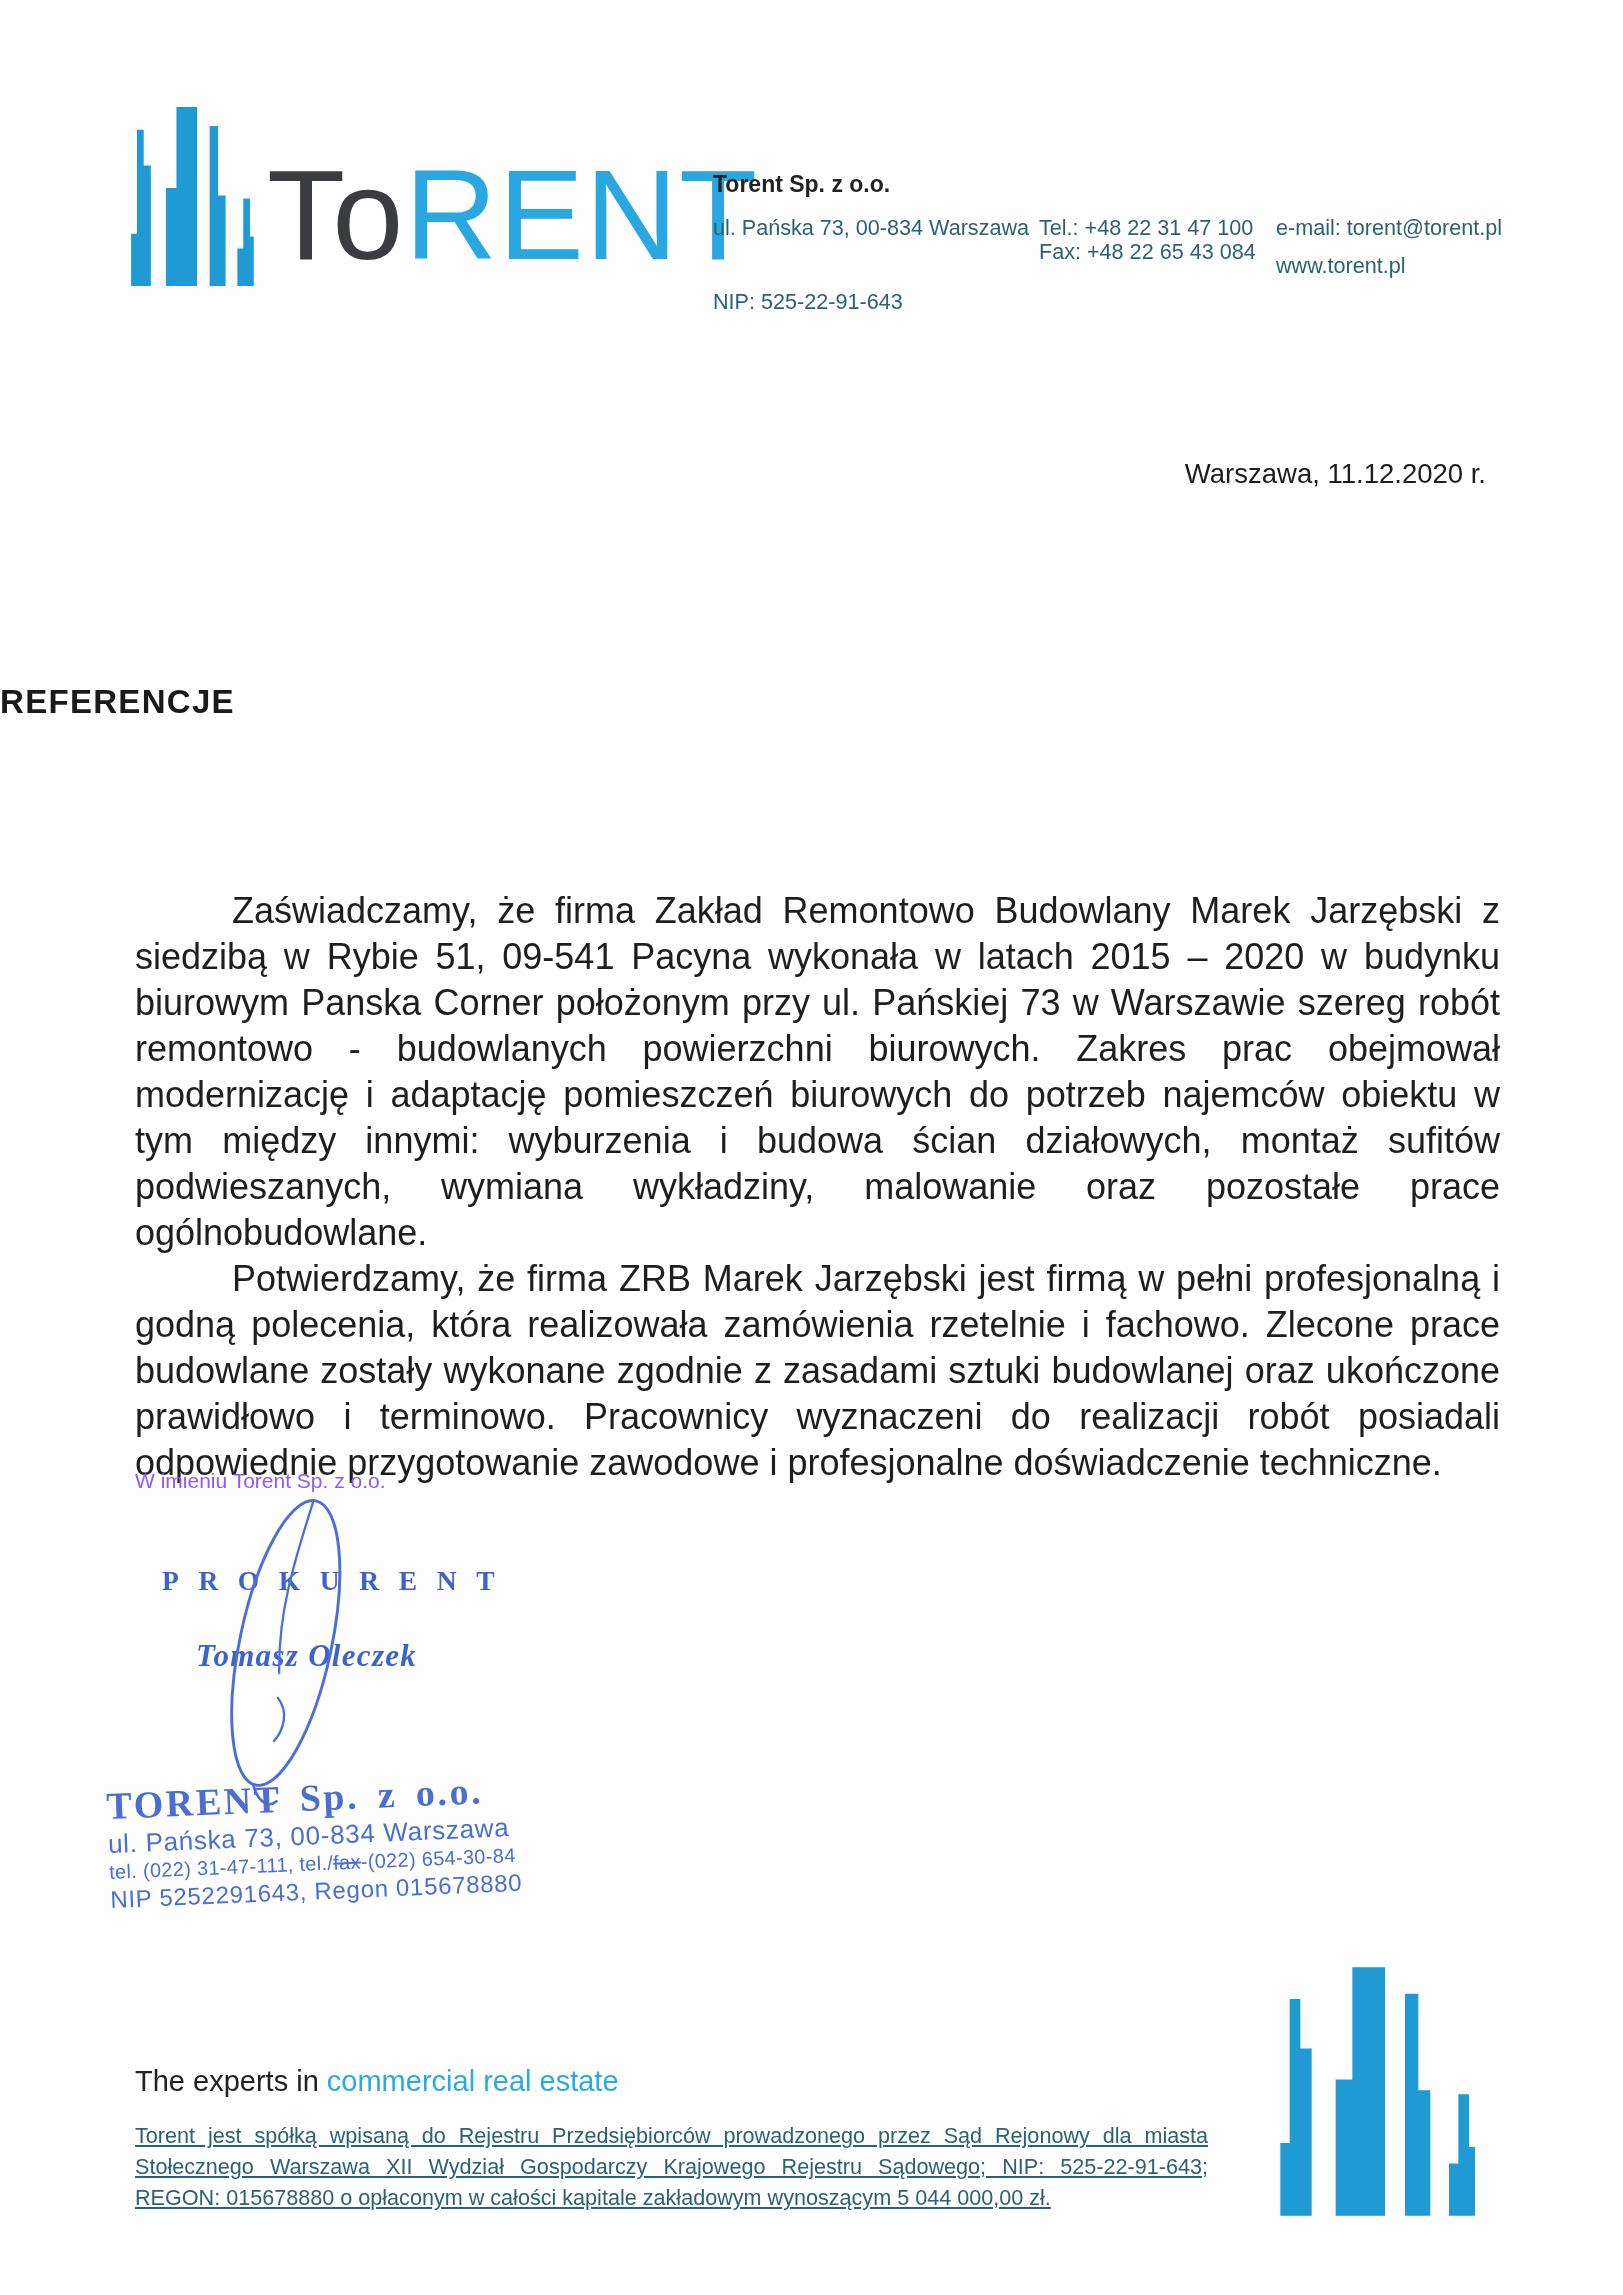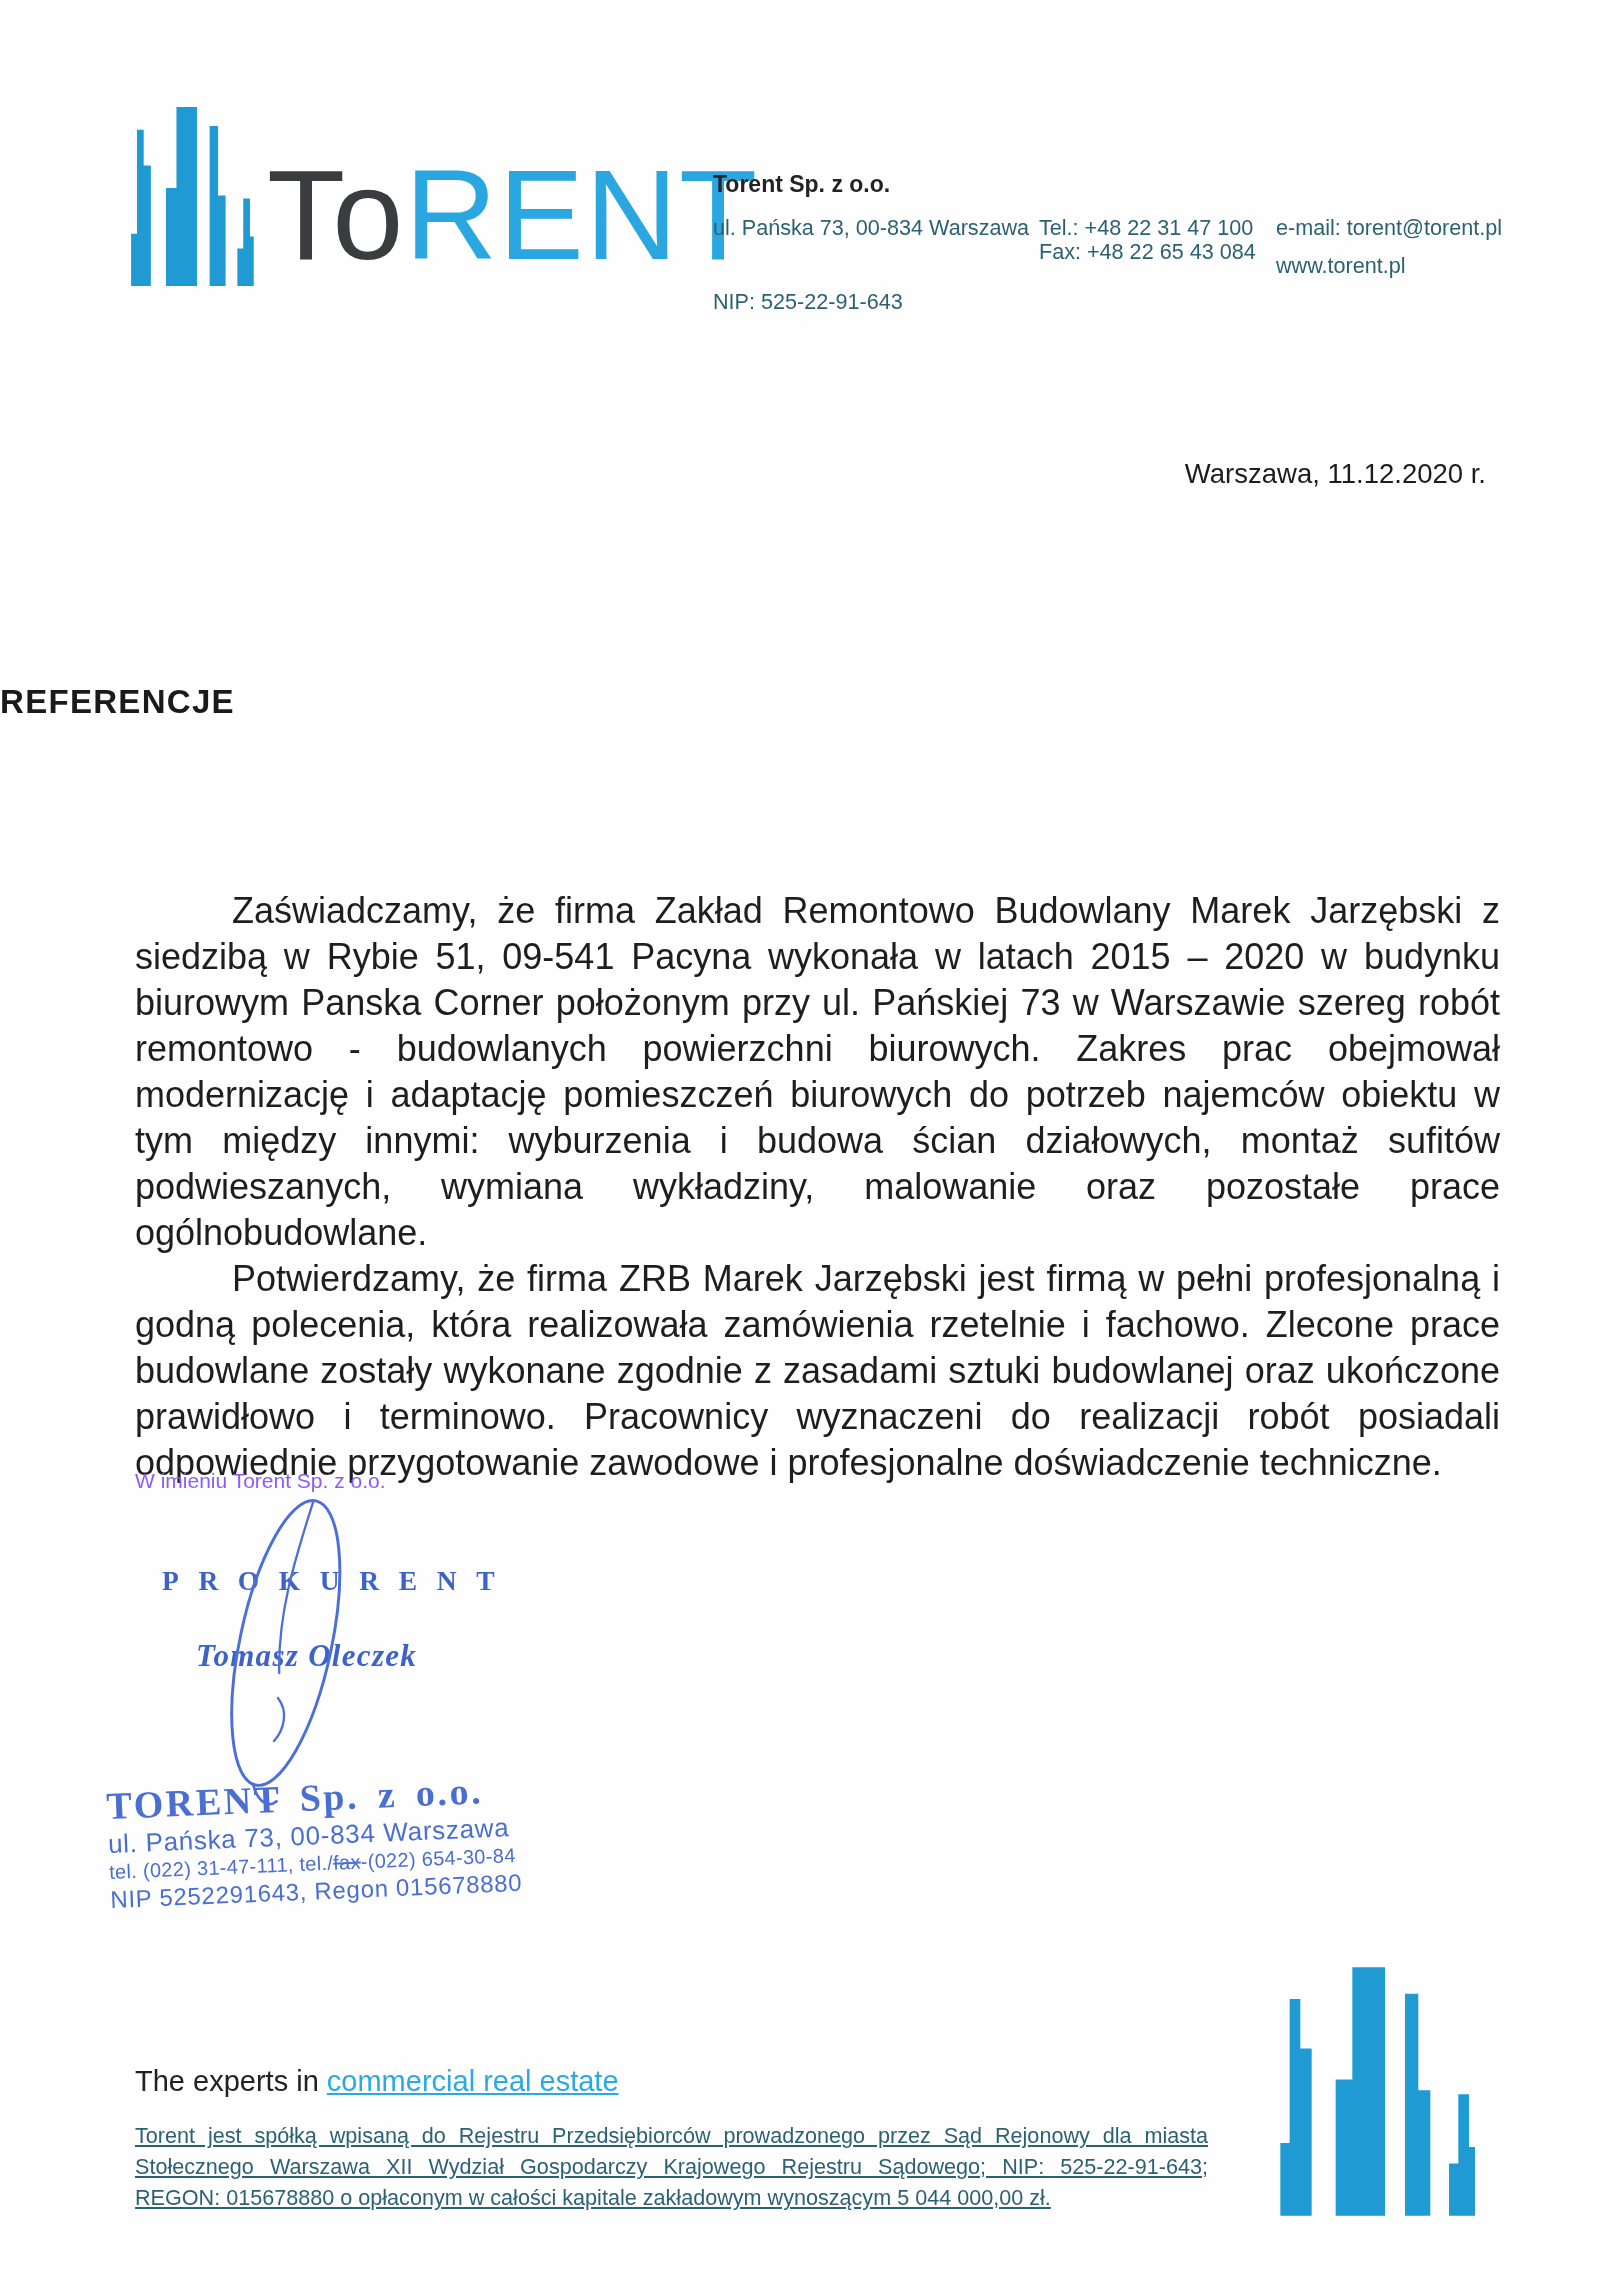--- a/index.html
+++ b/index.html
@@ -58,21 +58,21 @@
          transform:rotate(-2.4deg);transform-origin:left bottom;white-space:nowrap;}
   .stamp .s1{font-family:"Liberation Serif",serif;font-weight:bold;
              font-size:38px;letter-spacing:2.6px;word-spacing:6.5px;line-height:43px;}
   .stamp .s2{font-size:26px;letter-spacing:0.7px;line-height:30px;margin-top:1.3px;}
   .stamp .s3{font-size:20px;letter-spacing:0.3px;line-height:26px;}
   .stamp .s4{font-size:24px;letter-spacing:0.7px;line-height:29px;}
   .strike{text-decoration:line-through;}
 
   
   .tagline{left:135px;top:2065px;font-size:29px;color:#222;white-space:nowrap;}
-  .tagline .blue{color:#2da9e1;text-decoration:underline;}
+  .tagline .blue{color:#2da9e1;}
   .legal{left:135px;top:2120px;width:1073px;
          font-size:21.6px;line-height:31px;text-align:justify;color:#2c6173;text-decoration:underline;}
   .footer-logo{left:1277px;top:1966px;width:200px;height:251px;}
 </style>
 </head>
 <body>
 
 <div class="page">
 
   <svg class="abs logo-bars" viewBox="0 0 300 380" preserveAspectRatio="none">

